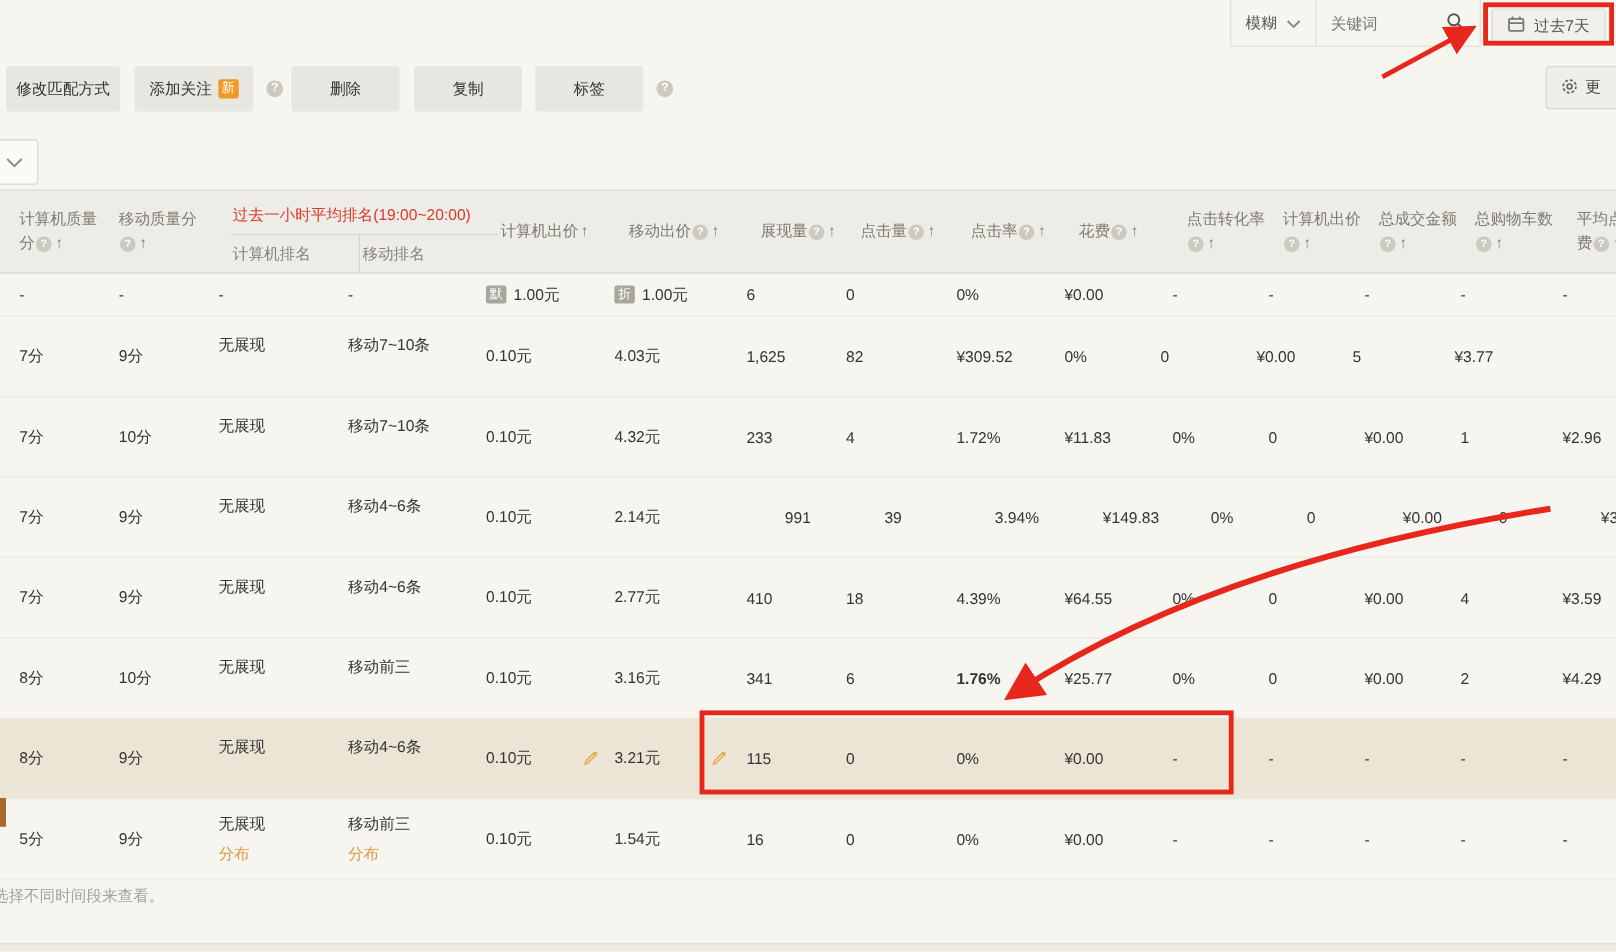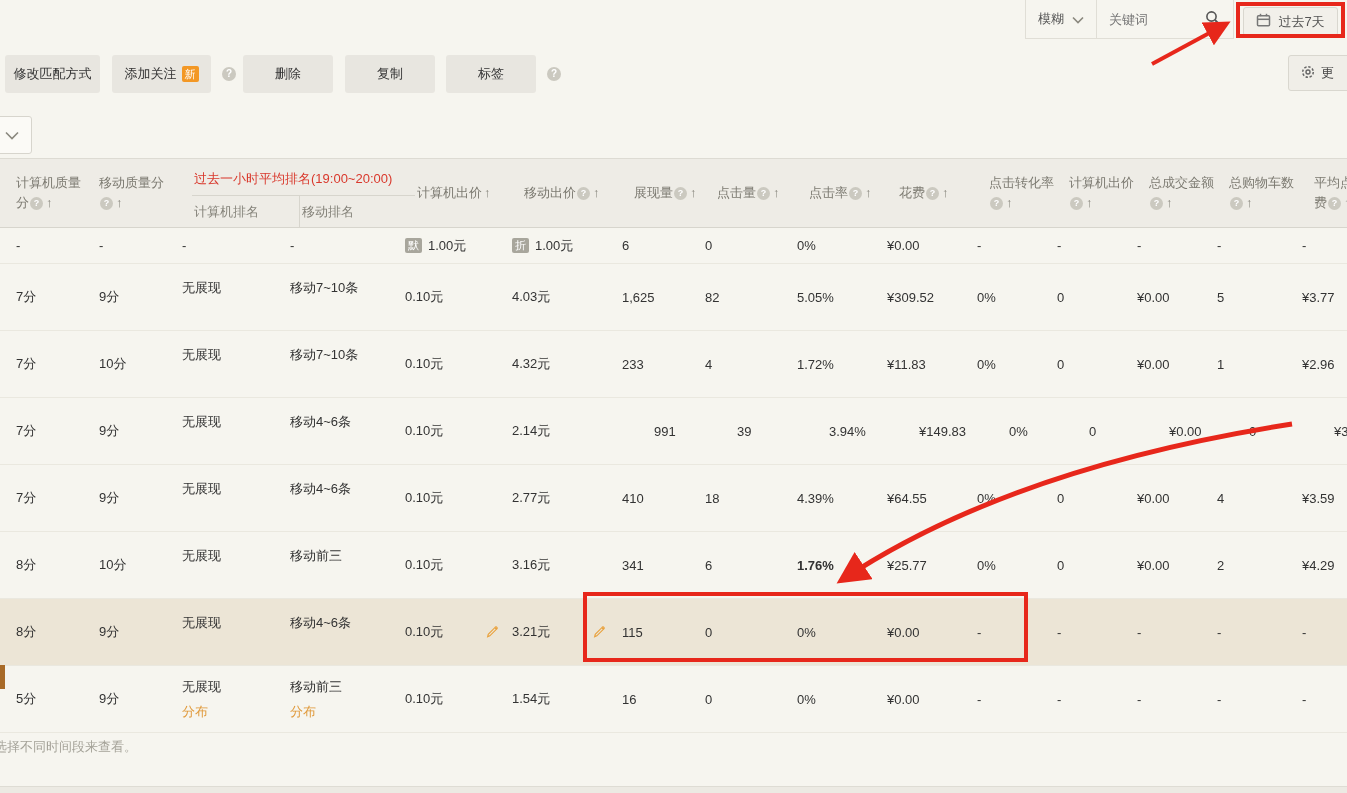--- a/index.html
+++ b/index.html
@@ -222,21 +222,20 @@
           <span>移动7~10条</span>
         </div>
         <div class="cell" style="width: 107px;">
           <span>0.10元</span>
         </div>
         <div class="cell" style="width: 110px;">
           <span>4.03元</span>
         </div>
         <div class="cell" style="width: 83px;">1,625</div>
         <div class="cell" style="width: 92px;">82</div>
-        <div class="cell" style="width: 90px;">5.05%</div>
         <div class="cell" style="width: 90px;">¥309.52</div>
         <div class="cell" style="width: 80px;">0%</div>
         <div class="cell" style="width: 80px;">0</div>
         <div class="cell" style="width: 80px;">¥0.00</div>
         <div class="cell" style="width: 85px;">5</div>
         <div class="cell" style="width: 90px;">¥3.77</div>
       </div>
       <div class="trow">
         <div class="cell" style="width: 83px;">7分</div>
         <div class="cell" style="width: 83px;">10分</div>

